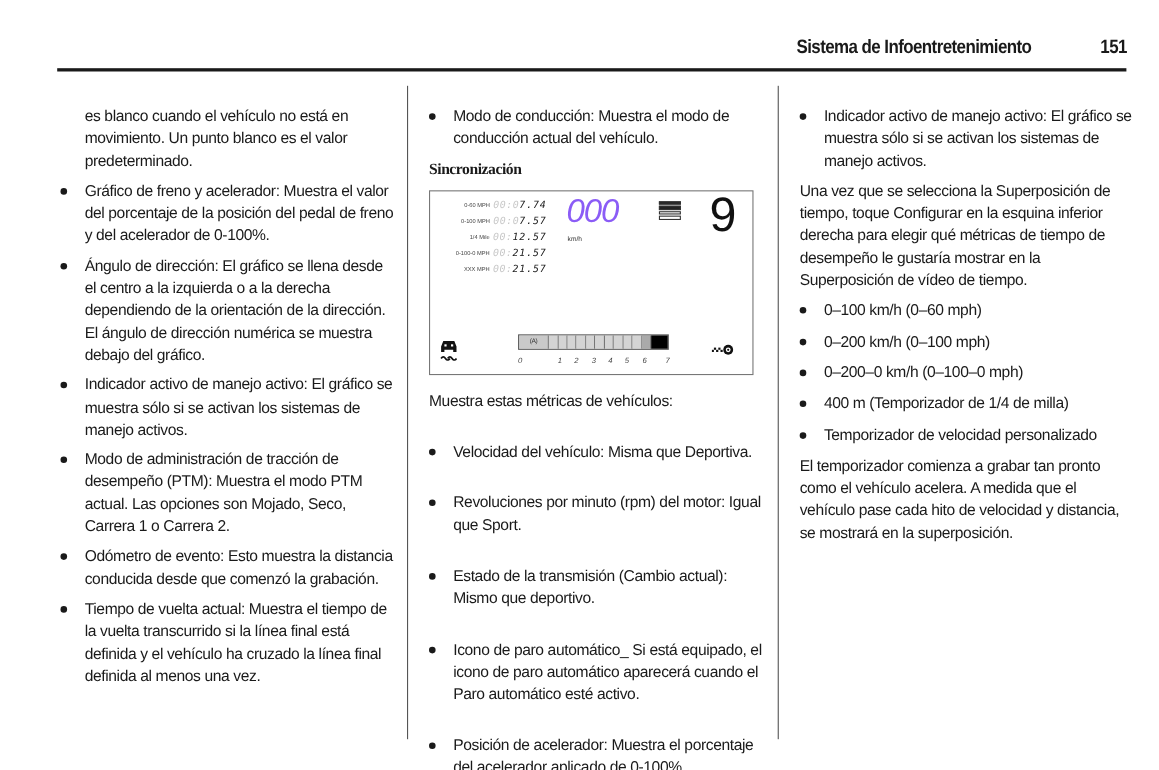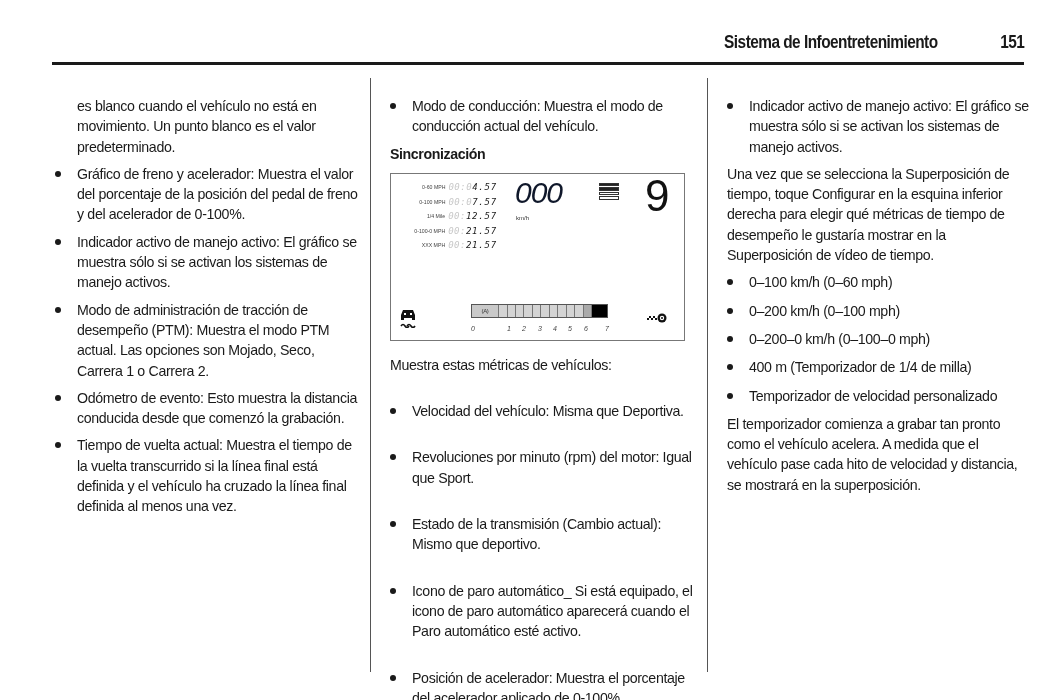--- a/index.html
+++ b/index.html
@@ -19,30 +19,30 @@
   .col1 { left: 55px; width: 305px; }
   .col2 { left: 390px; width: 305px; }
   .col3 { left: 727px; width: 305px; }
 
   .para { margin-bottom: 7px; }
   .para.indent { padding-left: 22px; }
   ul.bullets { list-style: none; }
   ul.bullets li { position: relative; padding-left: 22px; margin-bottom: 7px; }
   ul.bullets li .dot { position: absolute; left: 0; top: 7px; width: 6px; height: 6px; border-radius: 50%; background: #1a1a1a; }
   ul.bullets.tight li { margin-bottom: 8px; }
-  .subhead { font-weight: bold; font-size: 14.2px; margin: 2px 0 9px 0; letter-spacing: -0.4px; }
+  .subhead { font-weight: bold; font-size: 14.2px; margin: 2px 0 9px 0; letter-spacing: -0.4px; font-family: Liberation Serif, serif; }
 
   
   .figure { position: relative; width: 295px; height: 168px; border: 1px solid #777; background: #fff; margin-bottom: 14px; }
   .timers { position: absolute; left: 10px; top: 6px; }
   .timer-row { height: 14.5px; display: flex; align-items: center; justify-content: flex-end; width: 96px; }
   .timer-label { font-size: 5.2px; color: #444; margin-right: 3px; white-space: nowrap; letter-spacing: 0; }
   .timer-dim { font-family: "DejaVu Sans Mono", monospace; font-size: 9px; color: #c8c8c8; font-style: italic; letter-spacing: 0.5px; }
   .timer-val { font-family: "DejaVu Sans Mono", monospace; font-size: 9px; color: #222; font-style: italic; letter-spacing: 0.8px; }
-  .speed { position: absolute; left: 124px; top: 2px; font-size: 30px; font-style: italic; color: #0f172a; letter-spacing: -1px; line-height: 34px; }
+  .speed { position: absolute; left: 124px; top: 2px; font-size: 30px; font-style: italic; color: #8b5cf6; letter-spacing: -1px; line-height: 34px; }
   .speed-unit { position: absolute; left: 125px; top: 34px; font-size: 6px; color: #333; letter-spacing: 0; }
   .rpm-bars { position: absolute; left: 208px; top: 9px; width: 20px; height: 22px; display: flex; flex-direction: column; gap: 1px; }
   .rpm-bars div { height: 3.5px; border: 1px solid #333; }
   .rpm-bars div.fill { background: #222; }
   .gear { position: absolute; left: 254px; top: -2px; font-size: 44px; color: #111; line-height: 48px; }
   .traction-icon { position: absolute; left: 8px; top: 134px; width: 18px; height: 20px; }
   .finish-icon { position: absolute; left: 256px; top: 138px; width: 20px; height: 12px; }
   .throttle { position: absolute; left: 80px; top: 130px; width: 137px; height: 14px; border: 1px solid #555; display: flex; background: #d8d8d8; }
   .throttle .seg { flex: 1; border-right: 1px solid #777; background: #d4d4d4; }
   .throttle .seg.a { flex: 3.5; background: #c9c9c9; display: flex; align-items: center; justify-content: center; font-size: 6px; color: #333; }
@@ -61,39 +61,40 @@
 </div>
 <div class="header-rule"></div>
 
 <div class="col-divider d1"></div>
 <div class="col-divider d2"></div>
 
 <div class="col col1">
   <p class="para indent">es blanco cuando el vehículo no está en movimiento. Un punto blanco es el valor predeterminado.</p>
   <ul class="bullets">
     <li><span class="dot"></span><span>Gráfico de freno y acelerador: Muestra el valor del porcentaje de la posición del pedal de freno y del acelerador de 0-100%.</span></li>
+    <li><span class="dot"></span><span>Ángulo de dirección: El gráfico se llena desde el centro a la izquierda o a la derecha dependiendo de la orientación de la dirección. El ángulo de dirección numérica se muestra debajo del gráfico.</span></li>
     <li><span class="dot"></span><span>Indicador activo de manejo activo: El gráfico se muestra sólo si se activan los sistemas de manejo activos.</span></li>
     <li><span class="dot"></span><span>Modo de administración de tracción de desempeño (PTM): Muestra el modo PTM actual. Las opciones son Mojado, Seco, Carrera 1 o Carrera 2.</span></li>
     <li><span class="dot"></span><span>Odómetro de evento: Esto muestra la distancia conducida desde que comenzó la grabación.</span></li>
     <li><span class="dot"></span><span>Tiempo de vuelta actual: Muestra el tiempo de la vuelta transcurrido si la línea final está definida y el vehículo ha cruzado la línea final definida al menos una vez.</span></li>
   </ul>
 </div>
 
 <div class="col col2">
   <ul class="bullets">
     <li><span class="dot"></span><span>Modo de conducción: Muestra el modo de conducción actual del vehículo.</span></li>
   </ul>
   <div class="subhead">Sincronización</div>
 
   <div class="figure">
     <div class="timers">
       <div class="timer-row">
           <span class="timer-label">0-60 MPH</span>
           <span class="timer-dim">00:0</span>
-          <span class="timer-val">4.57</span>
+          <span class="timer-val">7.74</span>
         </div>
       <div class="timer-row">
           <span class="timer-label">0-100 MPH</span>
           <span class="timer-dim">00:0</span>
           <span class="timer-val">7.57</span>
         </div>
       <div class="timer-row">
           <span class="timer-label">1/4 Mile</span>
           <span class="timer-dim">00:</span>
           <span class="timer-val">12.57</span>

